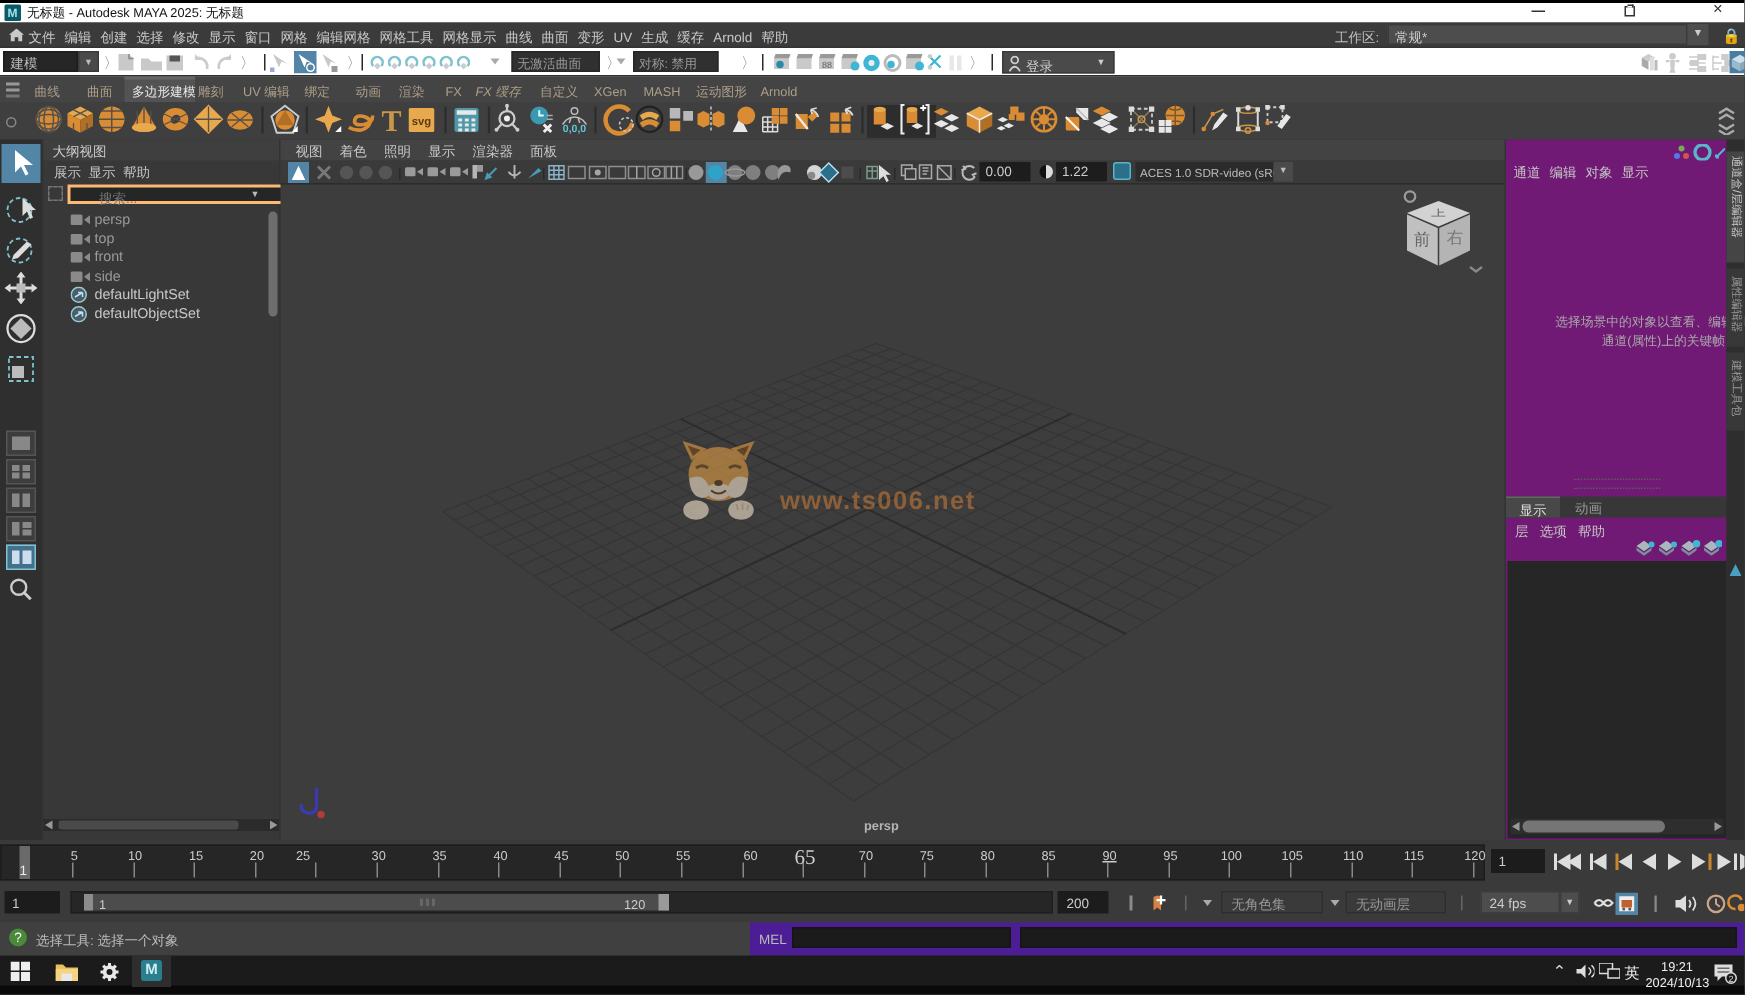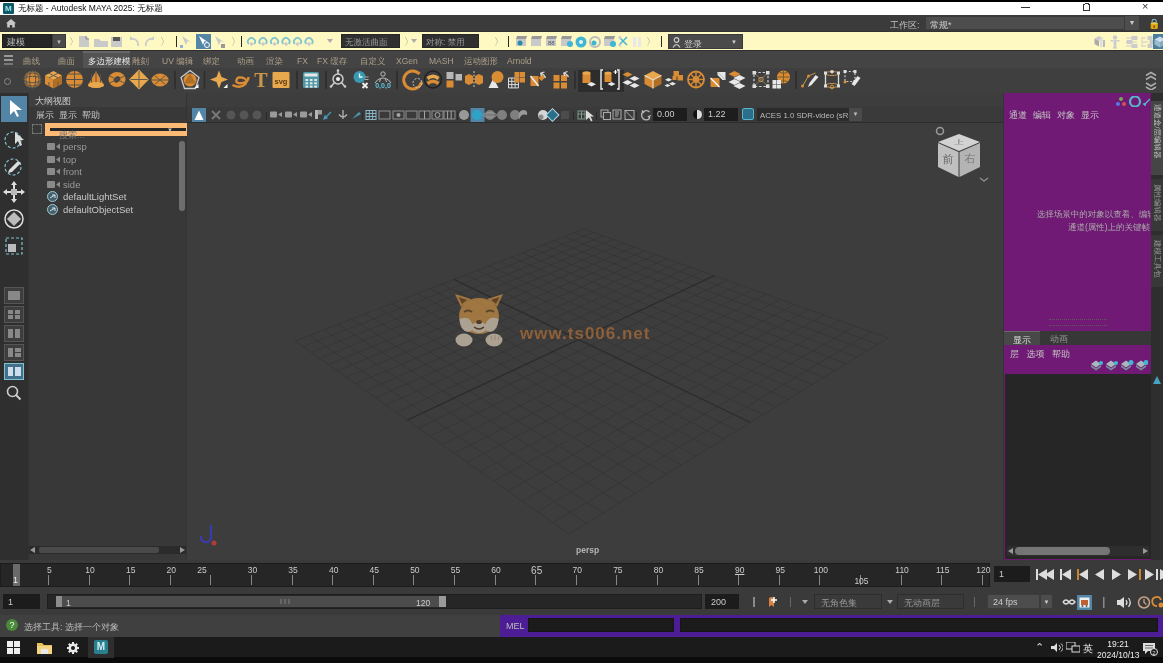--- a/index.html
+++ b/index.html
@@ -20,27 +20,28 @@
   <div class="abs" style="left:1021px;top:7px;width:9px;height:1px;background:#333;"></div>
   <div class="abs" style="left:1083px;top:4px;width:7px;height:7px;border:1px solid #333;background:#fff;"></div>
   <div class="abs" style="left:1085px;top:3px;width:4px;height:2px;background:#fff;border-top:1px solid #333;border-right:1px solid #333;"></div>
   <div class="abs" style="left:1142px;top:0px;color:#333;font-size:11px;">×</div>
 </div>
 
 <div class="row" style="top:15px;height:17px;background:#3b3b3b;border-bottom:1px solid #333;">
   <svg class="abs" style="left:6px;top:4px;" width="10" height="9">
       <path d="M5 0 L10 4.2 h-1.2 v4.3 h-2.6 v-2.6 h-2.4 v2.6 H1.2 v-4.3 H0z" fill="#c8c8c8"></path>
     </svg>
+  <div id="menus" class="abs" style="left:19px;top:4px;color:#c8c8c8;font-size:9px;white-space:nowrap;word-spacing:3.5px;">文件 编辑 创建 选择 修改 显示 窗口 网格 编辑网格 网格工具 网格显示 曲线 曲面 变形 UV 生成 缓存 Arnold 帮助</div>
   <div class="abs" style="left:890px;top:4px;color:#c0c0c0;font-size:9px;">工作区:</div>
   <div class="abs" style="left:925px;top:1px;width:200px;height:14px;background:#4d4d4d;border:1px solid #3a3a3a;color:#ccc;font-size:9px;padding:2px 4px;">常规*</div>
   <div class="abs" style="left:1125px;top:1px;width:14px;height:14px;background:#4d4d4d;color:#ccc;font-size:7px;text-align:center;line-height:14px;">▼</div>
   <div class="abs" style="left:1148px;top:3px;color:#d6a63f;font-size:10px;">🔒</div>
 </div>
 
-<div class="row" style="top:32px;height:19px;background:#fef9c3;border-bottom:1px solid #2e2e2e;" id="statusline">
+<div class="row" style="top:32px;height:19px;background:#ffffff;border-bottom:1px solid #2e2e2e;" id="statusline">
   <div class="abs" style="left:2px;top:2px;width:50px;height:14px;background:#262626;border:1px solid #1d1d1d;color:#bbb;font-size:9px;padding:1px 4px;">建模</div>
   <div class="abs" style="left:52px;top:2px;width:14px;height:14px;background:#4a4a4a;border:1px solid #3a3a3a;color:#bbb;font-size:6px;text-align:center;line-height:14px;">▼</div>
   <div class="abs" style="left:69px;top:3px;color:#888;font-size:10px;">〉</div>
   <svg class="abs" style="left:78px;top:2px;" width="82" height="15">
     <path d="M1 2 h7 l3 3 v8 h-10z" fill="#c9c9c9"></path>
       <path d="M8 2 v3 h3" fill="none" stroke="#888" stroke-width="1"></path>
     <path d="M16 5 h5 l2 2 h7 v6 h-14z" fill="#c9c9c9"></path>
     <rect x="33" y="3" width="11" height="10" fill="#c9c9c9"></rect>
       <rect x="35" y="3" width="7" height="4" fill="#555"></rect>
     <path d="M60 12 a6 6 0 0 0 -8 -7" stroke="#ccc" stroke-width="1.8" fill="none"></path>
@@ -157,21 +158,21 @@
   <div id="tabtexts" class="abs" style="left:0;top:4px;width:1163px;">
       <span style="position:absolute;left:23px;top:0.5px;font-size:8.5px;color:#ad9f8a;white-space:nowrap;">曲线</span>
       <span style="position:absolute;left:58px;top:0.5px;font-size:8.5px;color:#ad9f8a;white-space:nowrap;">曲面</span>
       <span style="position:absolute;left:88px;top:0.5px;font-size:8.5px;color:#e8e8e8;white-space:nowrap;">多边形建模</span>
       <span style="position:absolute;left:132px;top:0.5px;font-size:8.5px;color:#ad9f8a;white-space:nowrap;">雕刻</span>
       <span style="position:absolute;left:162px;top:0.5px;font-size:8.5px;color:#ad9f8a;white-space:nowrap;">UV 编辑</span>
       <span style="position:absolute;left:203px;top:0.5px;font-size:8.5px;color:#ad9f8a;white-space:nowrap;">绑定</span>
       <span style="position:absolute;left:237px;top:0.5px;font-size:8.5px;color:#ad9f8a;white-space:nowrap;">动画</span>
       <span style="position:absolute;left:266px;top:0.5px;font-size:8.5px;color:#ad9f8a;white-space:nowrap;">渲染</span>
       <span style="position:absolute;left:297px;top:0.5px;font-size:8.5px;color:#ad9f8a;white-space:nowrap;">FX</span>
-      <span style="position:absolute;left:317px;top:0.5px;font-size:8.5px;color:#ad9f8a;white-space:nowrap;">FX 缓存</span>
+      <span style="position:absolute;left:317px;top:0.5px;font-size:8.5px;color:#ad9f8a;white-space:nowrap;font-style:italic;">FX 缓存</span>
       <span style="position:absolute;left:360px;top:0.5px;font-size:8.5px;color:#ad9f8a;white-space:nowrap;">自定义</span>
       <span style="position:absolute;left:396px;top:0.5px;font-size:8.5px;color:#ad9f8a;white-space:nowrap;">XGen</span>
       <span style="position:absolute;left:429px;top:0.5px;font-size:8.5px;color:#ad9f8a;white-space:nowrap;">MASH</span>
       <span style="position:absolute;left:464px;top:0.5px;font-size:8.5px;color:#ad9f8a;white-space:nowrap;">运动图形</span>
       <span style="position:absolute;left:507px;top:0.5px;font-size:8.5px;color:#ad9f8a;white-space:nowrap;">Arnold</span>
     </div>
 </div>
 
 <div class="row" style="top:68px;height:25px;background:#3f3f3f;" id="shelficons">
   <div class="abs" style="left:4px;top:10px;width:7px;height:7px;border:1px solid #888;border-radius:50%;"></div>
@@ -518,21 +519,21 @@
     <svg class="abs" style="left:6px;top:292px;" width="16" height="16">
         <circle cx="6.5" cy="6.5" r="5" fill="none" stroke="#ccc" stroke-width="1.6"></circle>
         <line x1="10" y1="10" x2="14.5" y2="14.5" stroke="#ccc" stroke-width="2"></line>
       </svg>
   </div>
 
   <div class="abs" style="left:29px;top:0;width:157px;height:467px;background:#383838;" id="outliner">
     <div class="abs" style="left:0;top:0;width:157px;height:14px;background:#3f3f3f;color:#ccc;font-size:9px;padding:2px 6px;">大纲视图</div>
     <div class="abs" style="left:7px;top:16px;color:#c4c4c4;font-size:9px;word-spacing:2.5px;">展示 显示 帮助</div>
     <div class="abs" style="left:3px;top:31px;width:10px;height:10px;border:1px dashed #777;"></div>
-    <div class="abs" style="left:16px;top:30px;width:146px;height:13px;background:#262626;border:5px solid #fdba74;color:#777;font-size:9px;padding:1px 9px;">搜索...</div>
+    <div class="abs" style="left:16px;top:30px;width:146px;height:13px;background:#262626;border:2px solid #fdba74;color:#777;font-size:9px;padding:1px 19px;">搜索...</div>
     <div class="abs" style="left:138px;top:34px;color:#bbb;font-size:6px;">▼</div>
     <div id="outlist" class="abs" style="left:0;top:46px;width:157px;">
         <svg class="abs" style="left:18px;top:3px;" width="13" height="9">
           <rect x="0" y="1" width="8" height="7" rx="1" fill="#8a8a8a"></rect>
           <path d="M9 4.5 L13 1.5 V7.5Z" fill="#8a8a8a"></path>
         </svg>
         <div class="abs" style="left:34px;top:2px;color:#9a9a9a;font-size:9.5px;">persp</div>
         <svg class="abs" style="left:18px;top:15.5px;" width="13" height="9">
           <rect x="0" y="1" width="8" height="7" rx="1" fill="#8a8a8a"></rect>
           <path d="M9 4.5 L13 1.5 V7.5Z" fill="#8a8a8a"></path>
@@ -565,20 +566,23 @@
           <path d="M5 0 L0 3 L5 6z" fill="#999"></path>
         </svg>
       <svg class="abs" style="right:1px;top:1px;" width="6" height="6">
           <path d="M1 0 L6 3 L1 6z" fill="#999"></path>
         </svg>
       <div class="abs" style="left:10px;top:1px;width:120px;height:6px;background:#4a4a4a;border-radius:2px;"></div>
     </div>
   </div>
 
   <div class="abs" style="left:187px;top:0;width:816px;height:467px;background:#3d3d3d;overflow:hidden;" id="viewport">
+    <div class="abs" style="left:0;top:0;width:816px;height:14px;background:#434343;color:#c8c8c8;font-size:9px;">
+      <span style="position:absolute;left:10px;top:2px;word-spacing:9px;">视图 着色 照明 显示 渲染器 面板</span>
+    </div>
     <div class="abs" style="left:0;top:14px;width:816px;height:16px;background:#3a3a3a;border-bottom:1px solid #2c2c2c;" id="vpicons">
         <svg width="816" height="16">
           <rect x="5" y="1" width="14" height="14" fill="#5285a6"></rect>
           <path d="M12 3.5 l4.5 9.5 h-9z" fill="#fff"></path>
           <path d="M25 4 l8 8 m0 -8 l-8 8" stroke="#777" stroke-width="2"></path>
           <circle cx="44" cy="8" r="4.5" fill="#555"></circle>
           <circle cx="57" cy="8" r="4.5" fill="#555"></circle>
           <circle cx="70" cy="8" r="4.5" fill="#555"></circle>
           <rect x="79" y="5" width="1" height="8" fill="#2a2a2a"></rect>
           <rect x="83" y="4.5" width="7" height="6" rx="1" fill="#9a9a9a"></rect>
@@ -778,39 +782,39 @@
         <div class="abs" style="left:283.08px;top:1px;width:18px;text-align:center;color:#ccc;font-size:8.5px;">35</div>
         <div class="abs" style="left:331.17999999999995px;top:11px;width:1px;height:10px;background:#888;"></div>
         <div class="abs" style="left:323.67999999999995px;top:1px;width:18px;text-align:center;color:#ccc;font-size:8.5px;">40</div>
         <div class="abs" style="left:371.78px;top:11px;width:1px;height:10px;background:#888;"></div>
         <div class="abs" style="left:364.28px;top:1px;width:18px;text-align:center;color:#ccc;font-size:8.5px;">45</div>
         <div class="abs" style="left:412.37999999999994px;top:11px;width:1px;height:10px;background:#888;"></div>
         <div class="abs" style="left:404.87999999999994px;top:1px;width:18px;text-align:center;color:#ccc;font-size:8.5px;">50</div>
         <div class="abs" style="left:452.97999999999996px;top:11px;width:1px;height:10px;background:#888;"></div>
         <div class="abs" style="left:445.47999999999996px;top:1px;width:18px;text-align:center;color:#ccc;font-size:8.5px;">55</div>
         <div class="abs" style="left:493.5799999999999px;top:11px;width:1px;height:10px;background:#888;"></div>
-        <div class="abs" style="left:486.0799999999999px;top:1px;width:18px;text-align:center;color:#ccc;font-size:8.5px;">60</div>
+        <div class="abs" style="left:486.0799999999999px;top:1px;width:18px;text-align:right;color:#ccc;font-size:8.5px;">60</div>
         <div class="abs" style="left:534.18px;top:11px;width:1px;height:10px;background:#888;"></div>
-        <div class="abs" style="left:526.68px;top:1px;width:18px;text-align:center;color:#ccc;font-size:10px;">65</div>
+        <div class="abs" style="left:526.68px;top:1px;width:18px;text-align:center;color:#ccc;font-size:14px;font-family:Liberation Serif, serif;">65</div>
         <div class="abs" style="left:574.78px;top:11px;width:1px;height:10px;background:#888;"></div>
         <div class="abs" style="left:567.28px;top:1px;width:18px;text-align:center;color:#ccc;font-size:8.5px;">70</div>
         <div class="abs" style="left:615.38px;top:11px;width:1px;height:10px;background:#888;"></div>
         <div class="abs" style="left:607.88px;top:1px;width:18px;text-align:center;color:#ccc;font-size:8.5px;">75</div>
         <div class="abs" style="left:655.9799999999999px;top:11px;width:1px;height:10px;background:#888;"></div>
         <div class="abs" style="left:648.4799999999999px;top:1px;width:18px;text-align:center;color:#ccc;font-size:8.5px;">80</div>
         <div class="abs" style="left:696.5799999999999px;top:11px;width:1px;height:10px;background:#888;"></div>
         <div class="abs" style="left:689.0799999999999px;top:1px;width:18px;text-align:center;color:#ccc;font-size:8.5px;">85</div>
         <div class="abs" style="left:737.18px;top:11px;width:1px;height:10px;background:#888;"></div>
         <div class="abs" style="left:729.68px;top:1px;width:18px;text-align:center;color:#ccc;font-size:8.5px;text-decoration:underline;">90</div>
         <div class="abs" style="left:777.78px;top:11px;width:1px;height:10px;background:#888;"></div>
         <div class="abs" style="left:770.28px;top:1px;width:18px;text-align:center;color:#ccc;font-size:8.5px;">95</div>
         <div class="abs" style="left:818.3799999999999px;top:11px;width:1px;height:10px;background:#888;"></div>
         <div class="abs" style="left:810.8799999999999px;top:1px;width:18px;text-align:center;color:#ccc;font-size:8.5px;">100</div>
         <div class="abs" style="left:858.9799999999999px;top:11px;width:1px;height:10px;background:#888;"></div>
-        <div class="abs" style="left:851.4799999999999px;top:1px;width:18px;text-align:center;color:#ccc;font-size:8.5px;margin-top:11px;">105</div>
+        <div class="abs" style="left:851.4799999999999px;top:1px;width:18px;text-align:center;color:#ccc;font-size:8.5px;">105</div>
         <div class="abs" style="left:899.5799999999999px;top:11px;width:1px;height:10px;background:#888;"></div>
         <div class="abs" style="left:892.0799999999999px;top:1px;width:18px;text-align:center;color:#ccc;font-size:8.5px;">110</div>
         <div class="abs" style="left:940.18px;top:11px;width:1px;height:10px;background:#888;"></div>
         <div class="abs" style="left:932.68px;top:1px;width:18px;text-align:center;color:#ccc;font-size:8.5px;">115</div>
         <div class="abs" style="left:980.7799999999999px;top:11px;width:1px;height:10px;background:#888;"></div>
         <div class="abs" style="left:973.2799999999999px;top:1px;width:18px;text-align:center;color:#ccc;font-size:8.5px;">120</div>
       </div>
   </div>
   <div class="abs" style="left:994px;top:6px;width:36px;height:16px;background:#1c1c1c;color:#ccc;font-size:9px;padding:3px 5px;">1</div>
   <svg class="abs" style="left:1034px;top:8px;" width="140" height="13" id="playbtns">

